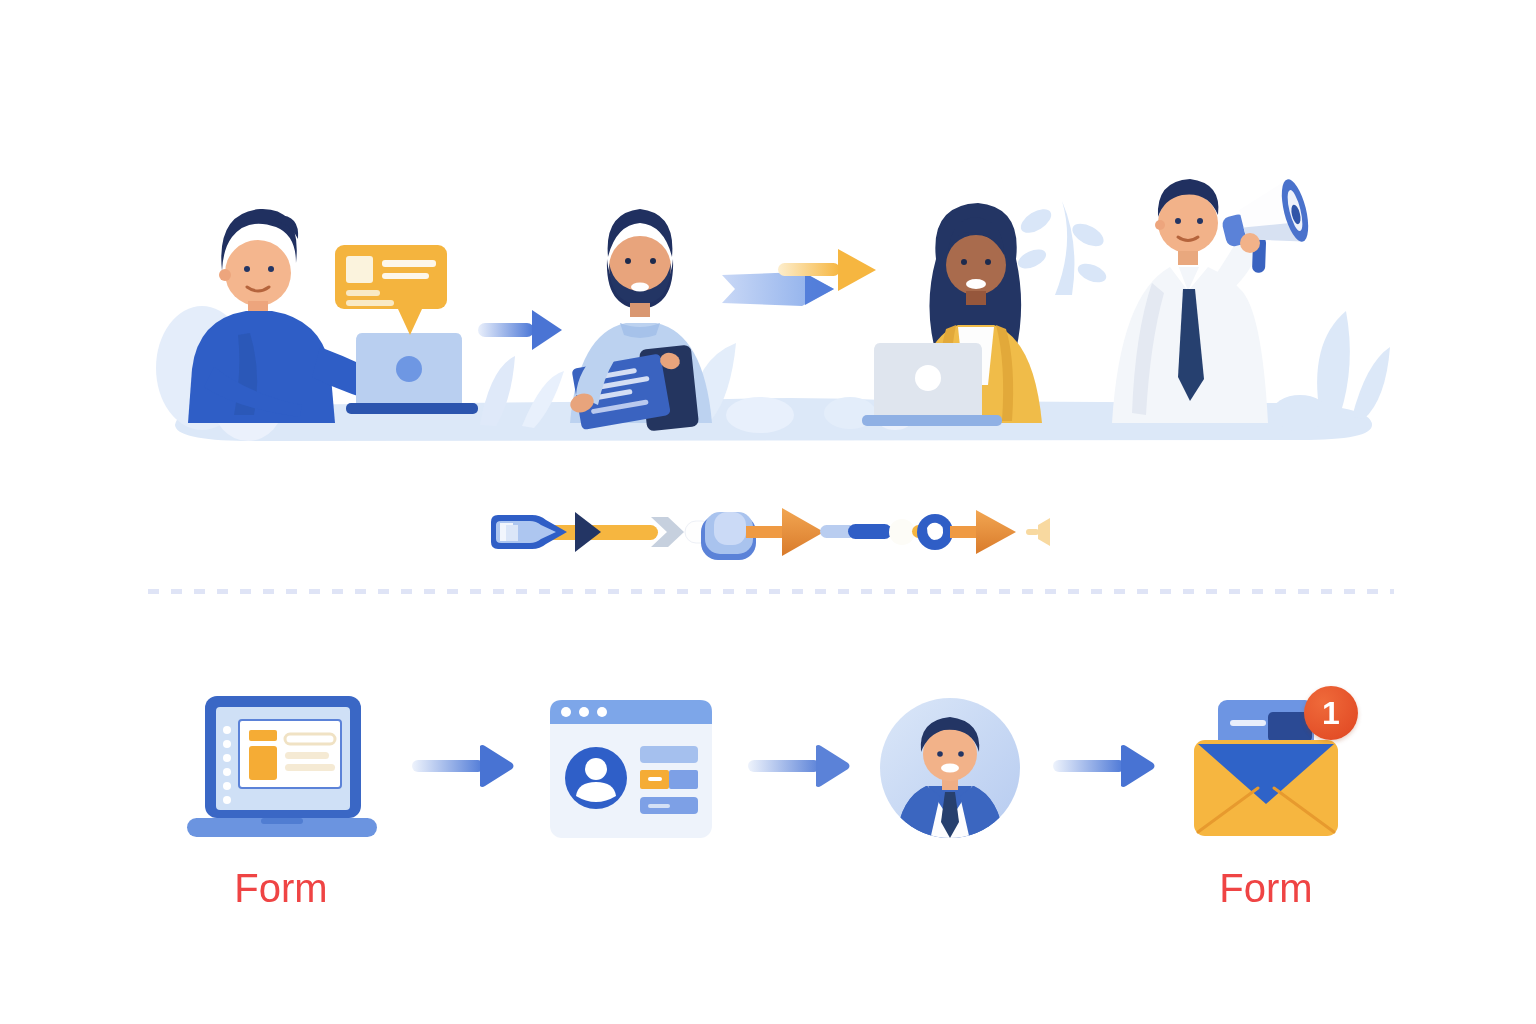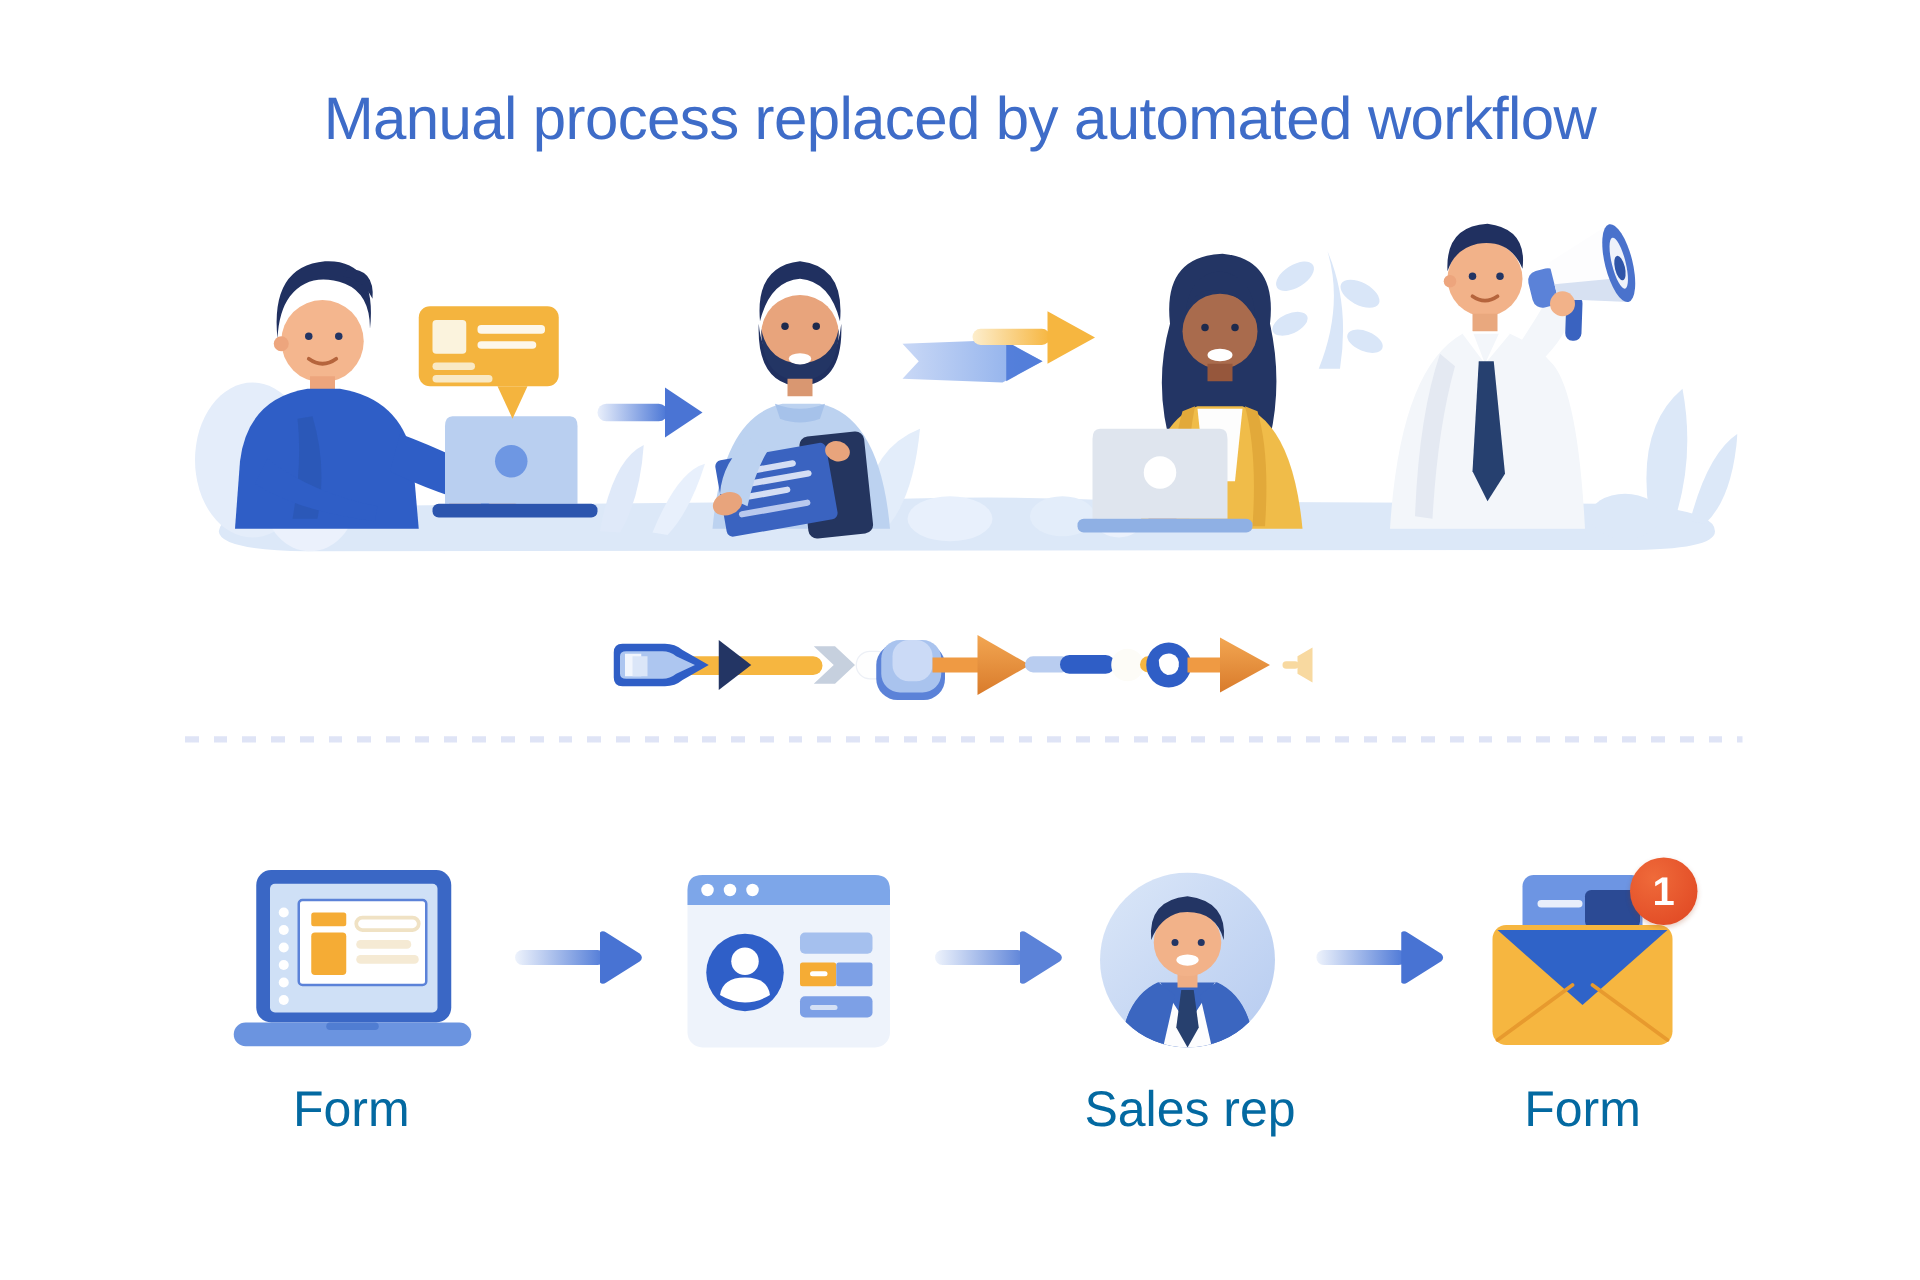--- a/index.html
+++ b/index.html
@@ -14,39 +14,38 @@
   .scene-svg{position:absolute;left:150px;top:163px;}
   .pipeline-svg{position:absolute;left:478px;top:504px;}
   .divider{
     position:absolute;left:148px;top:589px;width:1246px;height:5px;
     background:repeating-linear-gradient(90deg,#dfe4f6 0 11px,transparent 11px 23px);
   }
   .step-icon{position:absolute;}
   .step-arrow{position:absolute;}
   .step-label{
     position:absolute;top:866px;width:260px;text-align:center;
-    font-size:40px;color:#0369a1;font-weight:400;
+    font-size:40px;color:#ef4444;font-weight:400;
   }
   #label-form{left:151px;}
   #label-crm{left:500px;}
   #label-salesrep{left:822px;}
   #label-email{left:1136px;}
   .email-badge{
     position:absolute;left:1304px;top:686px;width:54px;height:54px;border-radius:50%;
     background:radial-gradient(circle at 35% 30%,#ef6a3a,#df4521);
     color:#fff;font-size:32px;font-weight:700;display:flex;align-items:center;justify-content:center;
     box-shadow:0 2px 4px rgba(150,60,20,.25);
   }
 </style>
 </head>
 <body>
 
 <div id="stage">
 
-  <h1 class="title">Manual process replaced by automated workflow</h1>
 
   <svg class="scene-svg" width="1240" height="292" viewBox="0 0 1240 292">
     <defs>
       <linearGradient id="gArrowBlue" x1="0" y1="0" x2="1" y2="0">
         <stop offset="0" stop-color="#e9effb"></stop>
           <stop offset="1" stop-color="#4a76d6"></stop>
       </linearGradient>
       <linearGradient id="gArrowYellow" x1="0" y1="0" x2="1" y2="0">
         <stop offset="0" stop-color="#fdeecd"></stop>
           <stop offset="1" stop-color="#f6b640"></stop>
@@ -343,16 +342,15 @@
     <path d="M6,52 L74,112 L142,52 Z" fill="#2f63c8"></path>
     <path d="M6,140 L66,96" stroke="#e79a2e" stroke-width="3" stroke-linecap="round"></path>
     <path d="M142,140 L82,96" stroke="#e79a2e" stroke-width="3" stroke-linecap="round"></path>
   </svg>
 
   <div class="email-badge">
     <span>1</span>
   </div>
 
   <div class="step-label" id="label-form">Form</div>
-  <div class="step-label" id="label-salesrep">Sales rep</div>
   <div class="step-label" id="label-email">Form</div>
 
 </div>
 
 </body></html>

